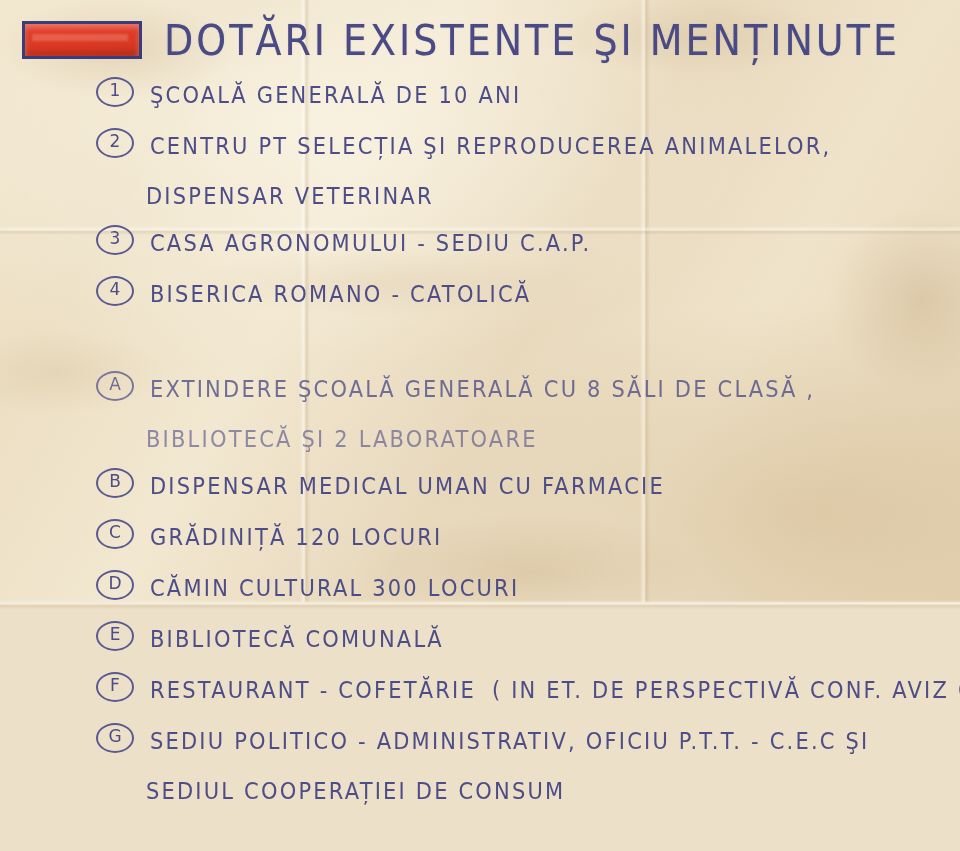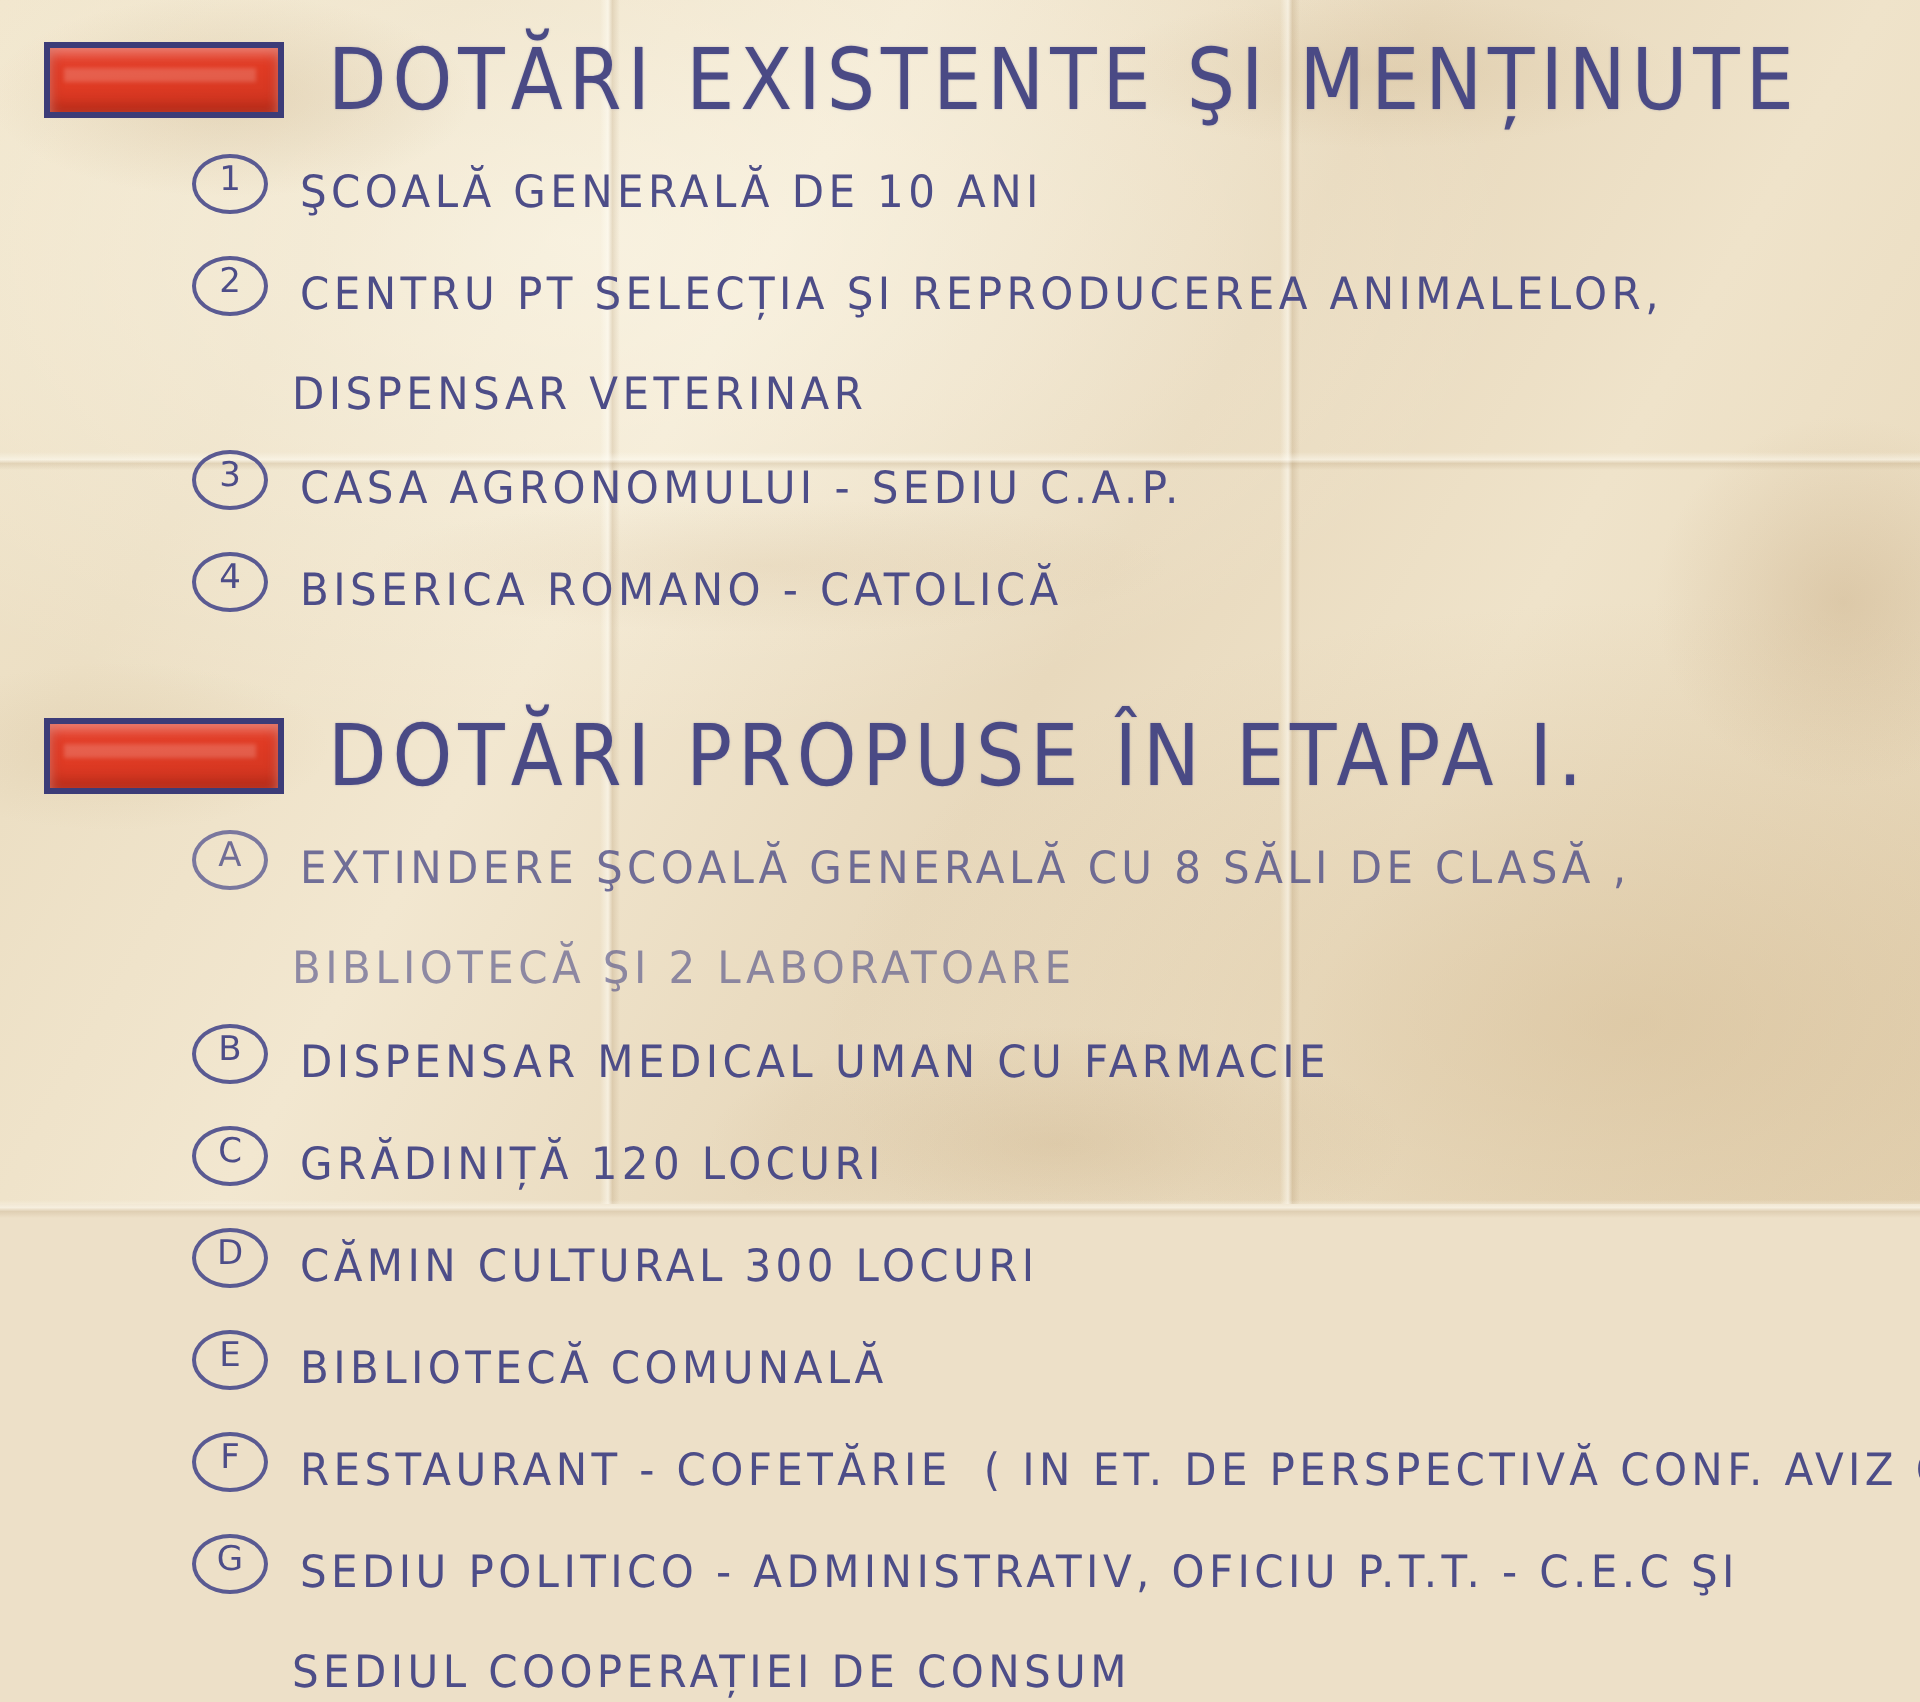--- a/index.html
+++ b/index.html
@@ -189,24 +189,20 @@
       </li>
 
       <li class="entry">
         <span class="marker">4</span>
         <span class="entry-text">BISERICA  ROMANO - CATOLICĂ</span>
       </li>
     </ul>
 
     <div class="block-gap"></div>
 
-    <div class="section-head">
-      <div class="legend-swatch"></div>
-      <div class="section-title">DOTĂRI PROPUSE  ÎN  ETAPA  I.</div>
-    </div>
 
     <ul class="entry-list">
 
       <li class="entry wash">
         <span class="marker">A</span>
         <span class="entry-text">EXTINDERE  ŞCOALĂ  GENERALĂ  CU  8  SĂLI  DE  CLASĂ ,</span>
       </li>
       <div class="continuation wash2">BIBLIOTECĂ  ŞI  2  LABORATOARE</div>
 
       <li class="entry">

